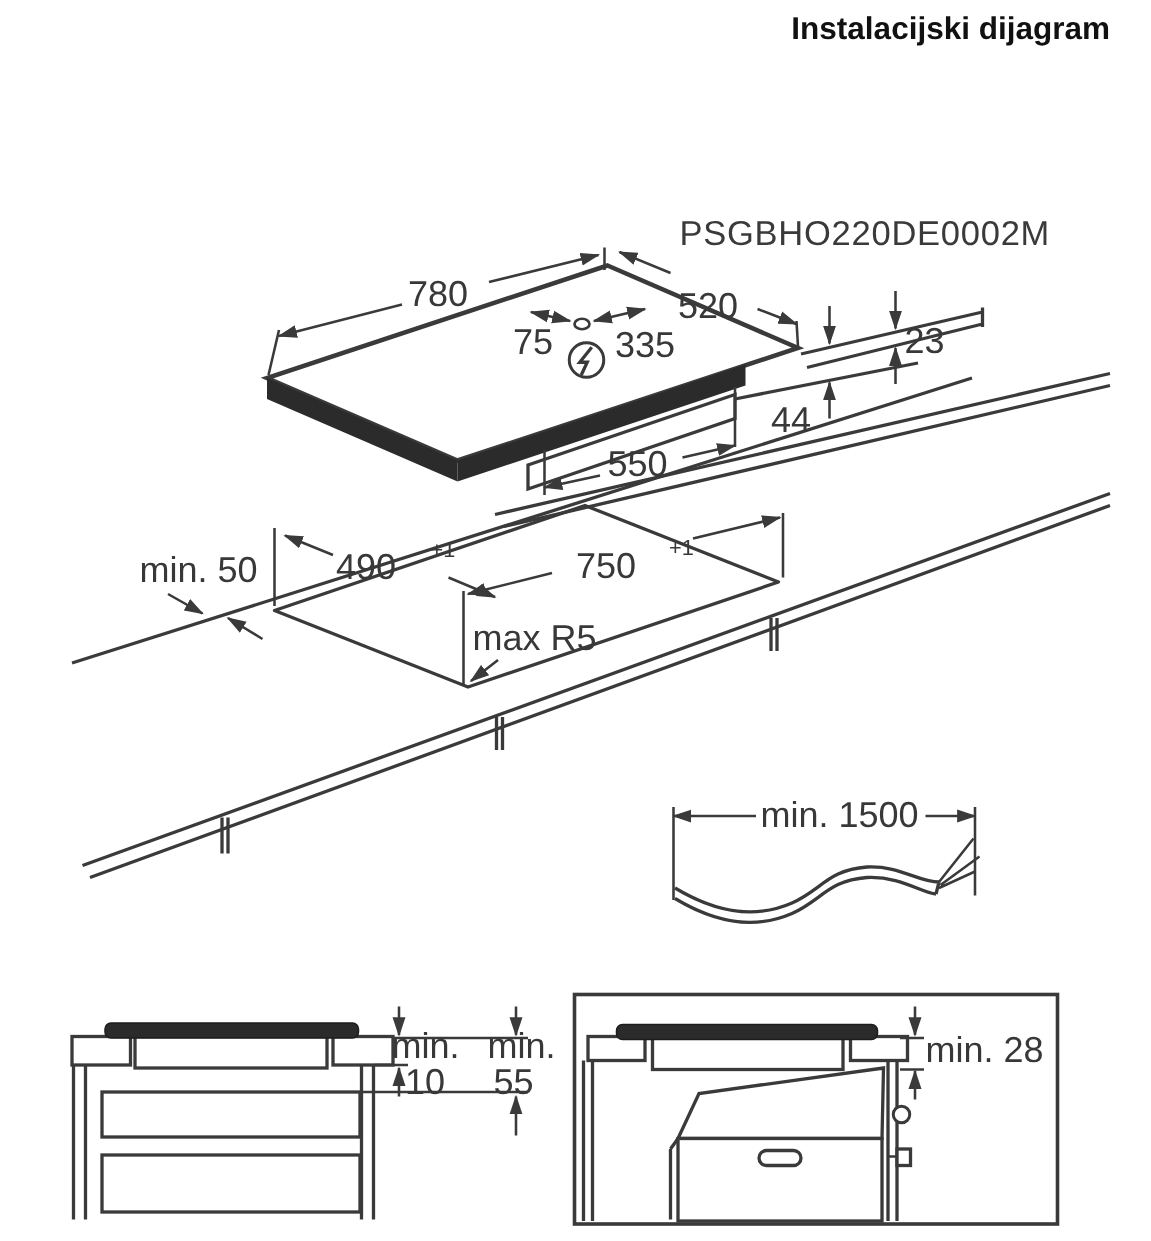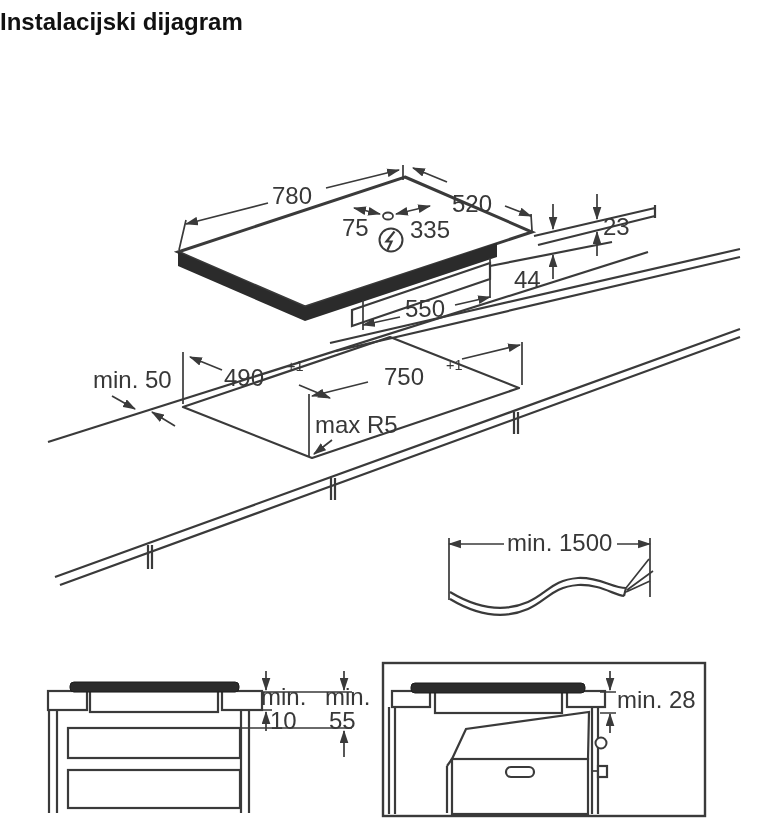--- a/index.html
+++ b/index.html
@@ -1,35 +1,36 @@
 <!DOCTYPE html>
 <html><head>
 <meta charset="utf-8">
 <style>
   html,body{margin:0;padding:0;background:#fff;}
   #page{position:relative;width:767px;height:827px;background:#fff;overflow:hidden;
         font-family:"Liberation Sans",sans-serif;}
-  #title{position:absolute;top:8px;left:0;width:740px;text-align:left;
-         font-size:24px;font-weight:bold;color:#111;}
+  #title{position:absolute;top:8px;left:0;width:740px;text-align:right;
+         font-size:21px;font-weight:bold;color:#111;}
   #model{position:absolute;left:453px;top:142px;font-size:23px;color:#3a3a3a;letter-spacing:.5px;}
   svg{position:absolute;left:0;top:0;}
   svg text{font-family:"Liberation Sans",sans-serif;fill:#383838;}
   .dim{font-size:24px;}
   .sup{font-size:14.5px;}
   .ln{stroke:#3a3a3a;stroke-width:2.2;fill:none;}
   .thin{stroke:#3a3a3a;stroke-width:1.7;fill:none;}
   .wht{fill:#fff;stroke:#3a3a3a;stroke-width:2.2;}
   .dark{fill:#2b2b2b;stroke:none;}
 </style>
 </head>
 <body>
 
 <div id="page">
 
   <div id="title">Instalacijski dijagram</div>
+  <div id="model">PSGBHO220DE0002M</div>
 
   <svg width="767" height="827" viewBox="0 0 767 827">
     <defs>
       <marker id="ah" viewBox="0 0 12 8" refX="11" refY="4" markerWidth="13" markerHeight="9" orient="auto-start-reverse" markerUnits="userSpaceOnUse">
         <path d="M0,0 L12,4 L0,8 z" fill="#3a3a3a"></path>
       </marker>
     </defs>
 
     <g>
       <path class="ln" d="M48,442 L648,252"></path>

